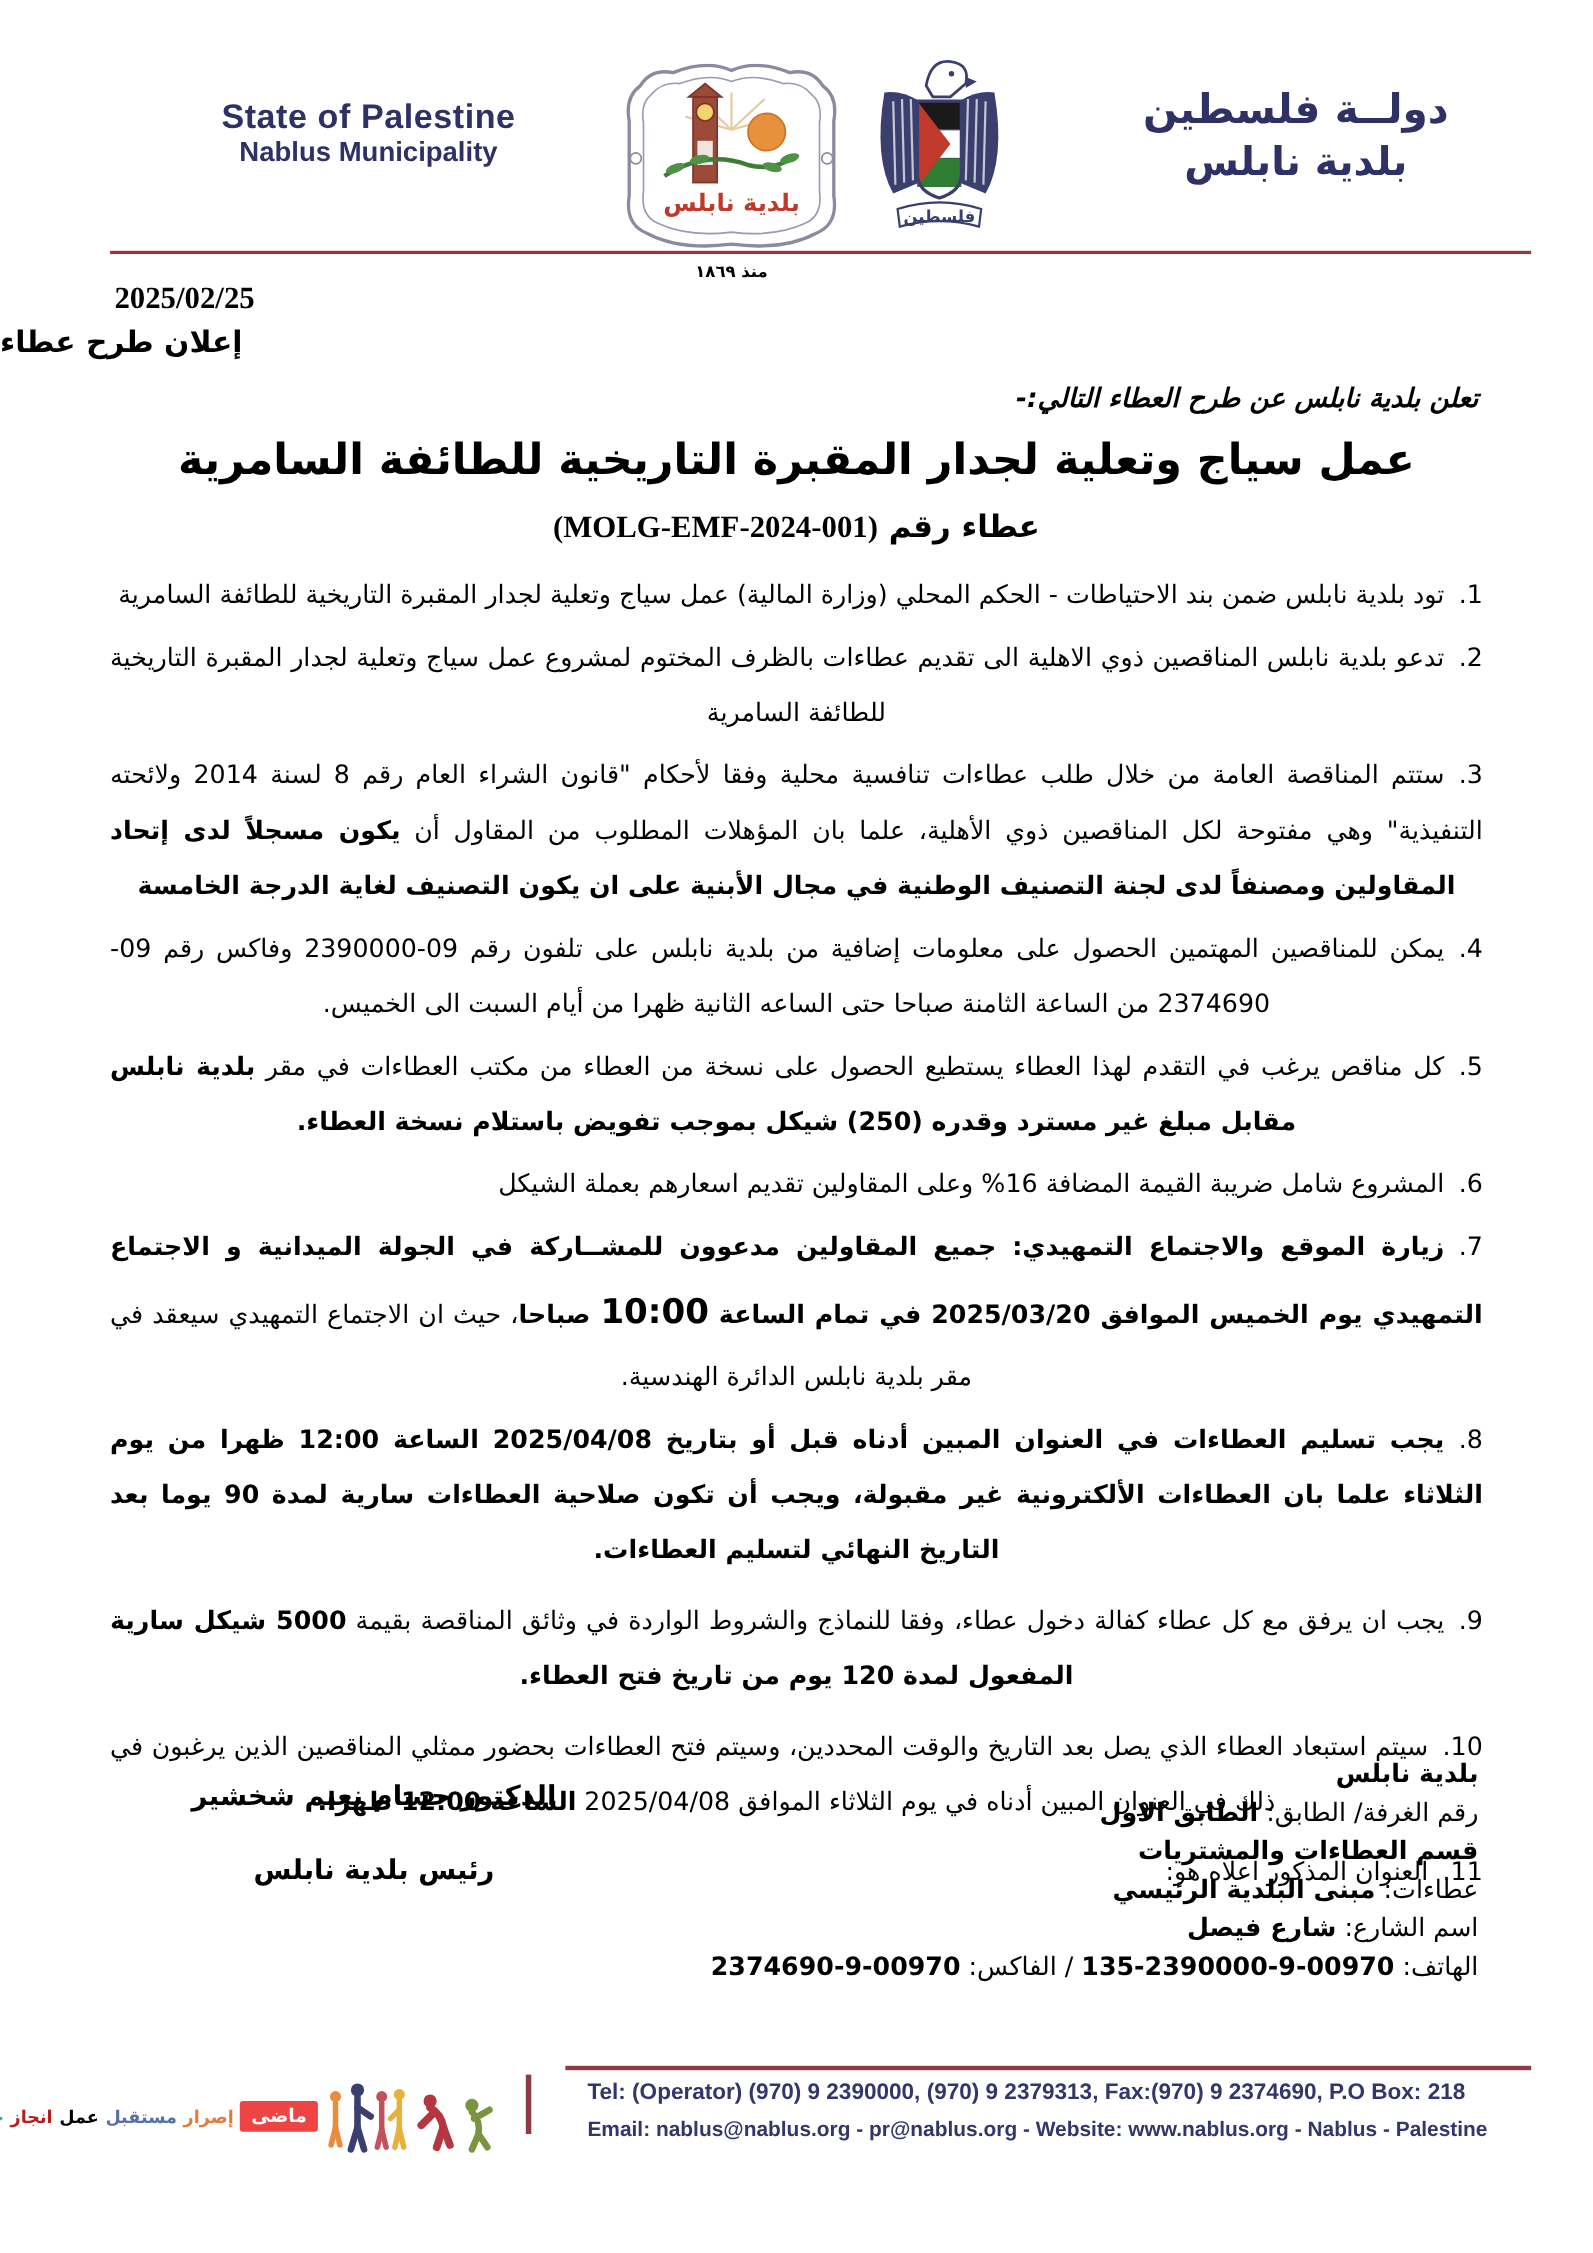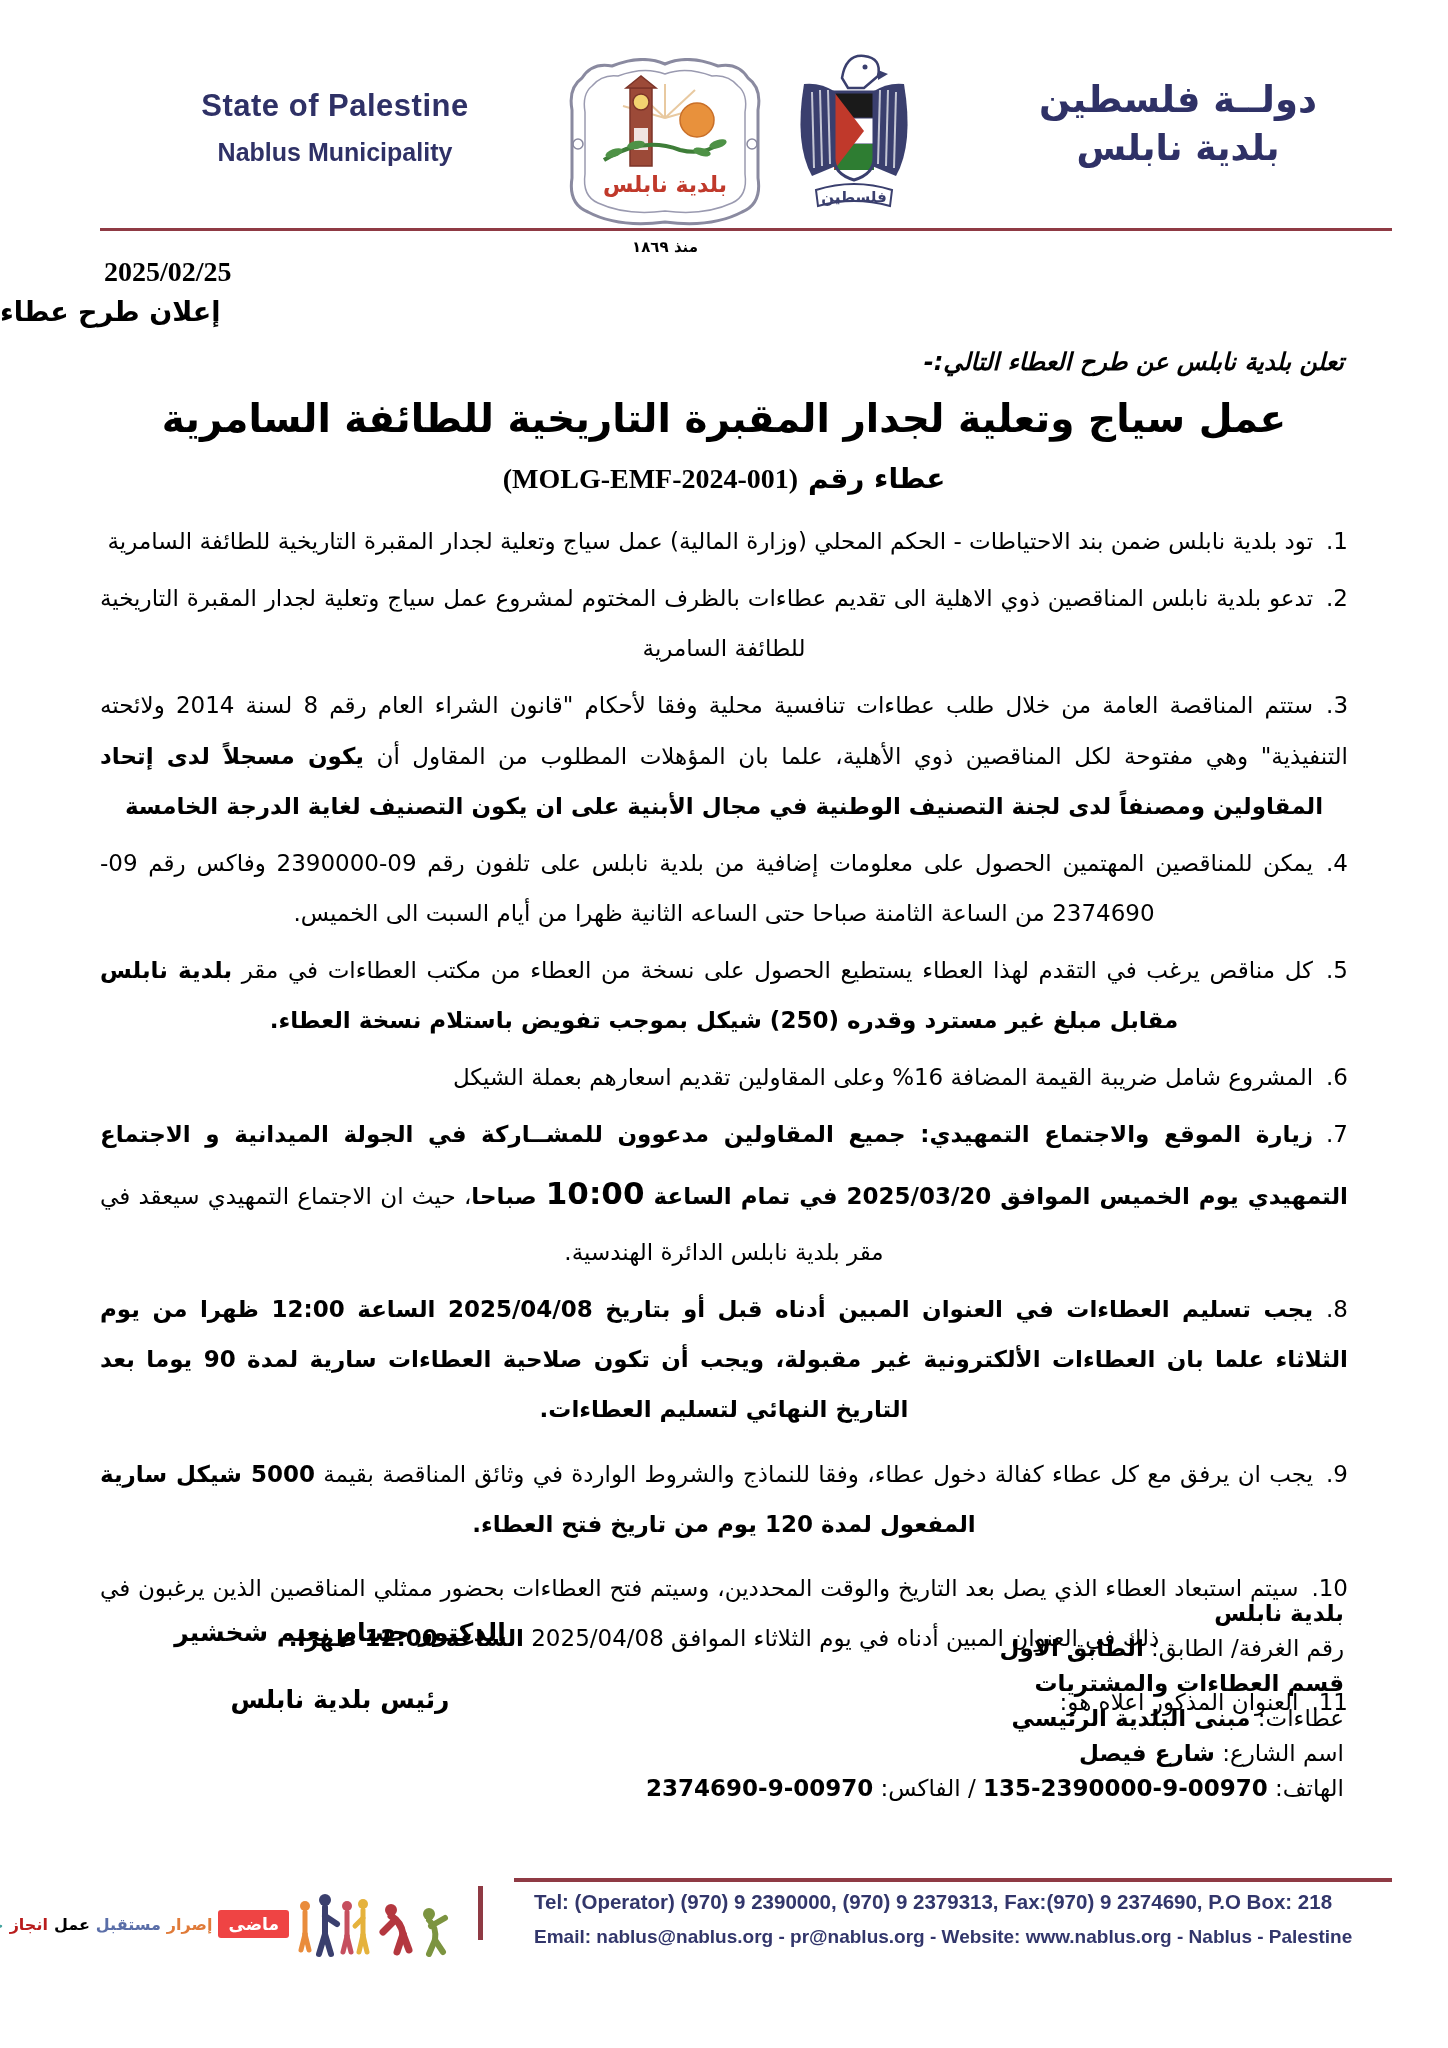--- a/index.html
+++ b/index.html
@@ -12,21 +12,21 @@
       color:#000;
       overflow:hidden;
     }
     
     .hdr-left{
       position:absolute;left:120px;top:88px;width:430px;
       text-align:center;color:#2f3166;
       font-family:"Liberation Sans",sans-serif;font-weight:bold;
     }
     .hdr-left .l1{font-size:31px;letter-spacing:.5px;}
-    .hdr-left .l2{font-size:25px;margin-top:14px;}
+    .hdr-left .l2{font-size:25px;}
     .hdr-right{
       position:absolute;right:100px;top:78px;width:340px;
       text-align:center;color:#2f3166;direction:rtl;
       font-weight:bold;
     }
     .hdr-right .l1{font-size:37px;}
     .hdr-right .l2{font-size:36px;margin-top:6px;}
     .seal-svg{position:absolute;left:552px;top:58px;}
     .eagle-svg{position:absolute;left:786px;top:48px;}
     .hdr-rule{

